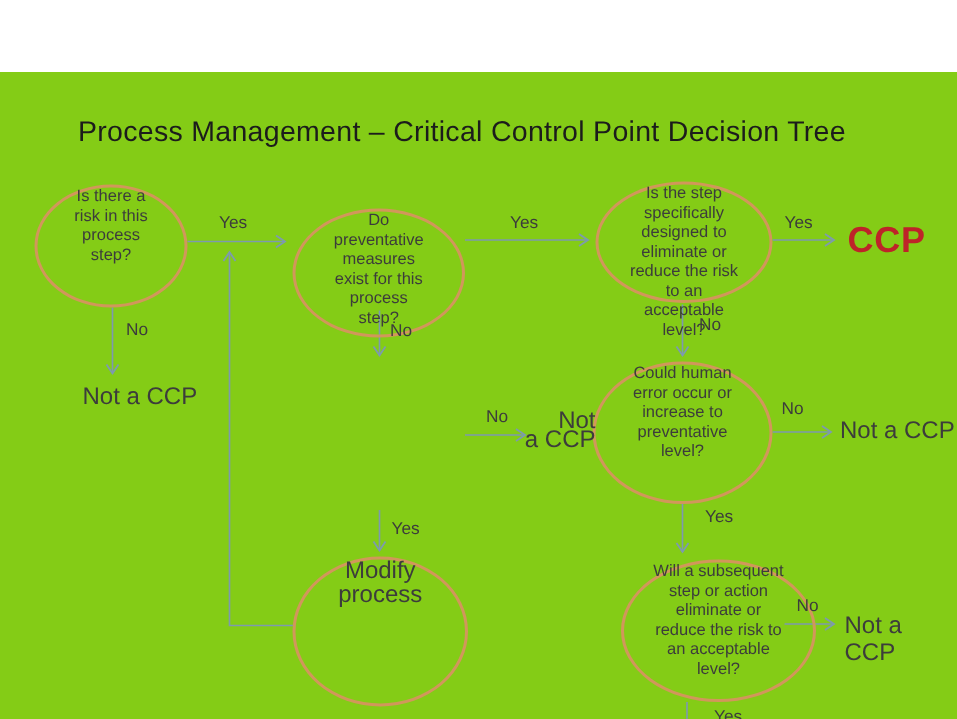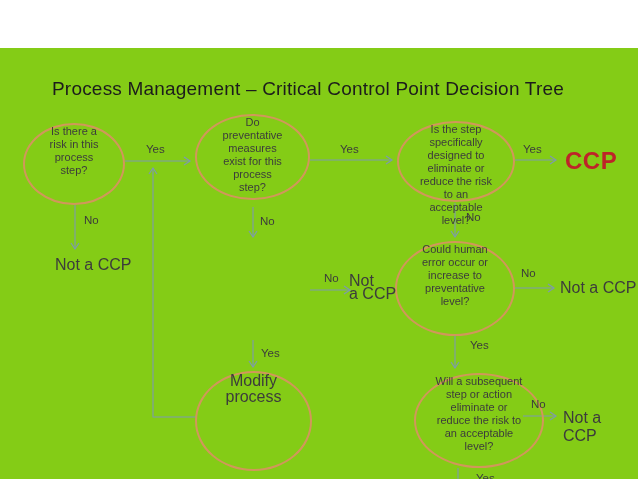--- a/index.html
+++ b/index.html
@@ -51,21 +51,21 @@
     font-size: 11.5px;
     color: #3c3c3c;
     white-space: nowrap;
   }
   .terminal {
     position: absolute;
     font-size: 16px;
     color: #3c3c3c;
     white-space: pre-line;
   }
-  .terminal.center { text-align: left; line-height: 13px; }
+  .terminal.center { text-align: right; line-height: 13px; }
   .ccp {
     position: absolute;
     font-size: 24px;
     font-weight: 700;
     color: #be2429;
     letter-spacing: 0.5px;
   }
 </style>
 </head>
 <body>
@@ -97,21 +97,21 @@
 
   <div class="title">Process Management – Critical Control Point Decision Tree</div>
 
   <div class="node" style="left:23px; top:75px; width:102px; height:82px;">
     <span class="node-text">Is there a
 risk in this
 process
 step?</span>
   </div>
 
-  <div class="node" style="left:195px; top:66px; width:115px; height:86px;">
+  <div class="node" style="left:195px; top:91px; width:115px; height:86px;">
     <span class="node-text">Do
 preventative
 measures
 exist for this
 process
 step?</span>
   </div>
 
 
   <div class="node" style="left:195px; top:323px; width:117px; height:100px;">

